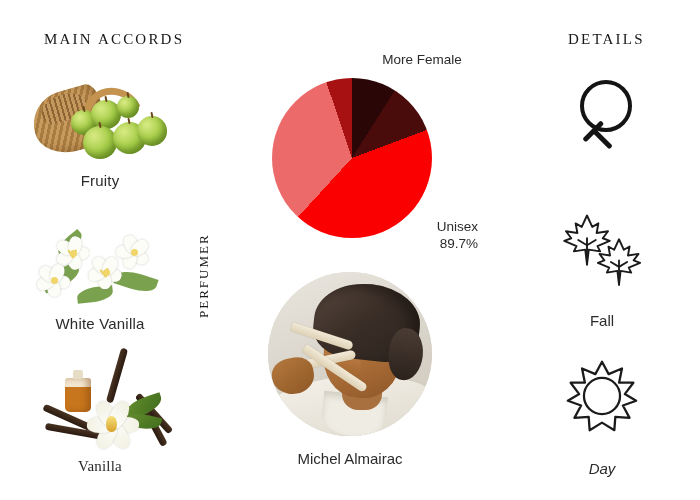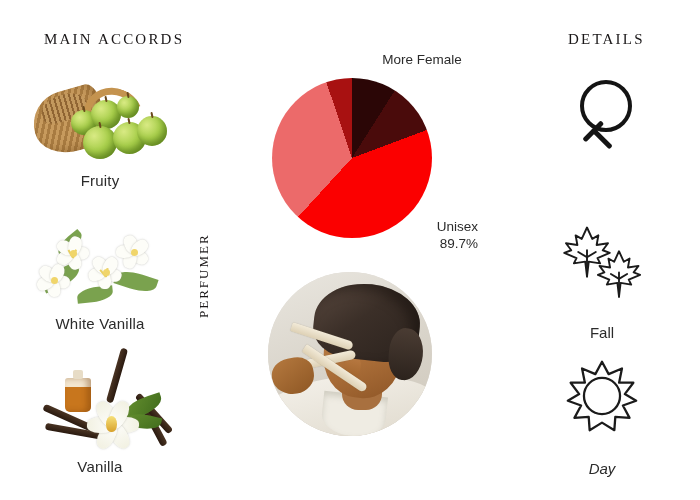--- a/index.html
+++ b/index.html
@@ -26,21 +26,21 @@
   #head-details{left:568px;top:31px;}
 
   
   .accord{position:absolute;left:18px;width:164px;text-align:center;}
   .accord .thumb{width:150px;height:96px;margin:0 auto;position:relative;}
   .accord .cap{
     font-size:15px;color:#2b2b2b;margin-top:4px;letter-spacing:.2px;
   }
   #accord-0{top:72px;}
   #accord-1{top:215px;}
-  #accord-2{top:358px;}
+  #accord-2{top:358px;font-family:Liberation Serif, serif;}
 
   
   .img-fruity{position:absolute;inset:0;}
   .bask{position:absolute;left:8px;top:18px;width:72px;height:62px;
     background:
       repeating-linear-gradient(118deg,#c79a5d 0 3px,#a87b41 3px 6px),
       #bb8c50;
     border-radius:54% 18% 42% 60%/62% 40% 48% 52%;
     transform:rotate(-16deg);
     box-shadow:inset -6px -4px 10px rgba(120,80,30,.45);
@@ -160,21 +160,21 @@
     background:linear-gradient(150deg,#b5793f,#8e5724);border-radius:44% 40% 48% 52%;
     transform:rotate(-10deg);}
   #perfumer-name{position:absolute;left:258px;top:450px;width:184px;text-align:center;
     font-size:15px;color:#2b2b2b;}
 
   
   .detail{position:absolute;left:520px;width:164px;text-align:center;}
   .detail .ico{width:110px;height:96px;margin:0 auto;position:relative;}
   .detail .cap{font-size:15px;color:#2b2b2b;margin-top:6px;}
   #detail-0{top:78px;}
-  #detail-1{top:222px;}
+  #detail-1{top:210px;}
   #detail-2{top:358px;font-style:italic;}
 
   .venus{position:absolute;left:50%;top:2px;margin-left:-22px;width:44px;height:44px;
     border:4.5px solid #141414;border-radius:50%;}
   .venus-bar{position:absolute;left:50%;top:44px;margin-left:-2.2px;width:4.5px;height:26px;
     background:#141414;border-radius:2px;transform:rotate(45deg);transform-origin:top center;}
   .venus-cross{position:absolute;left:50%;top:58px;margin-left:-13px;width:26px;height:4.5px;
     background:#141414;border-radius:2px;transform:rotate(45deg);}
 
   .leaf-svg{position:absolute;}
@@ -304,20 +304,21 @@
       <div class="pf-brow b2"></div>
     <div class="pf-eye e1"></div>
       <div class="pf-eye e2"></div>
     <div class="pf-hair"></div>
     <div class="pf-strip pf-s1"></div>
     <div class="pf-strip pf-s2"></div>
     <div class="pf-strip pf-s3"></div>
     <div class="pf-hand"></div>
   </div>
 
+  <div id="perfumer-name">Michel Almairac</div>
 
   <div class="detail" id="detail-0">
     <div class="ico">
       <div class="venus"></div>
       <div class="venus-bar"></div>
       <div class="venus-cross"></div>
     </div>
   </div>
 
   <div class="detail" id="detail-1">

